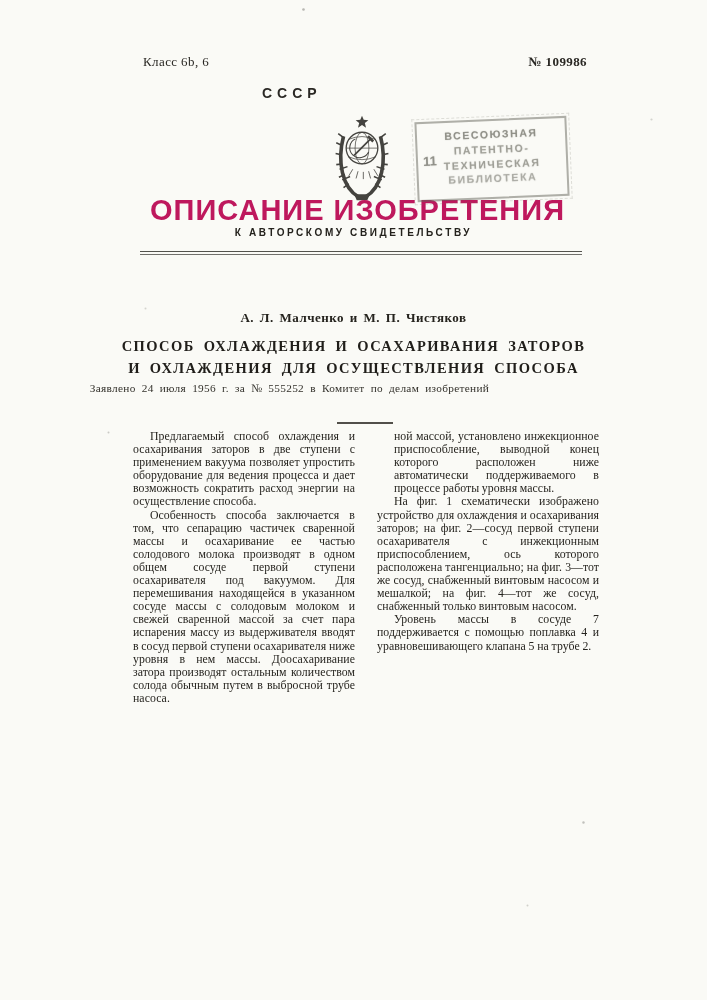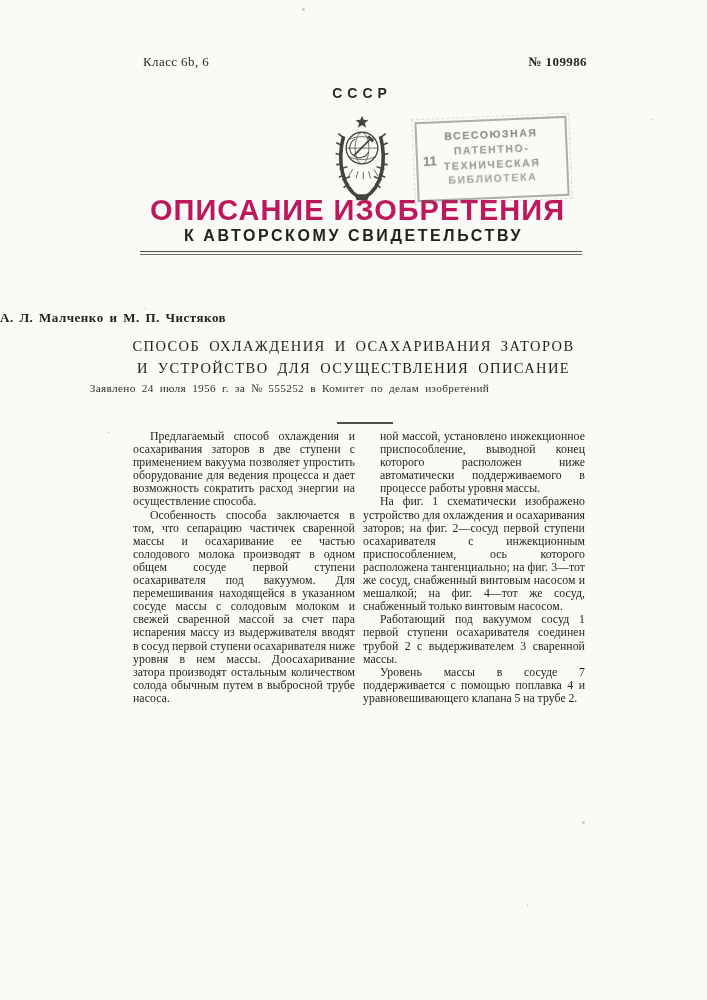--- a/index.html
+++ b/index.html
@@ -14,21 +14,21 @@
   }
   
   .topline{
     position:absolute;top:54px;left:143px;width:444px;
     display:flex;justify-content:space-between;
     font-size:13px;letter-spacing:.4px;color:#2a2824;
   }
   .doc-number{font-weight:600;}
   .country{
     position:absolute;top:85px;left:262px;width:200px;
-    text-align:center;
+    text-align:left;
     font-family:"Liberation Sans", sans-serif;
     font-size:14px;font-weight:700;letter-spacing:5px;color:#2a2824;
   }
   
   .emblem{position:absolute;top:113px;left:329px;width:66px;height:94px;opacity:.88;}
   .emblem svg{width:100%;height:100%;}
   
   .stamp{
     position:absolute;top:119px;left:416px;width:152px;height:80px;
     border:2px solid rgba(100,100,90,.5);
@@ -58,56 +58,56 @@
     position:absolute;top:190px;left:0;width:707px;margin:4px;
     text-align:center;
     font-family:"Liberation Sans", sans-serif;
     font-size:29px;font-weight:700;letter-spacing:1px;
     color:#be185d;
   }
   .subtitle{
     position:absolute;top:227px;left:0;width:707px;margin:0;
     text-align:center;
     font-family:"Liberation Sans", sans-serif;
-    font-size:16px;font-weight:700;letter-spacing:2.6px;
+    font-size:10px;font-weight:700;letter-spacing:2.6px;
     color:#24221d;
   }
   .double-rule{
     position:absolute;top:251px;left:140px;width:442px;height:2px;
     border-top:1.6px solid rgba(55,53,48,.85);
     border-bottom:1px solid rgba(55,53,48,.7);
   }
   
   .authors{
     position:absolute;top:310px;left:0;width:707px;
-    text-align:left;
+    text-align:center;
     font-size:13px;font-weight:700;letter-spacing:.5px;word-spacing:2px;
     color:#25231e;
   }
   .invention-title{
     position:absolute;top:336px;left:0;width:707px;
     text-align:center;
-    font-size:14.5px;font-weight:400;line-height:21.5px;
+    font-size:14.5px;font-weight:700;line-height:21.5px;
     letter-spacing:1.4px;word-spacing:4px;
     color:#201e1a;
   }
   .filing{
     position:absolute;top:381px;left:0;width:579px;
     text-align:center;
     font-size:11.3px;line-height:15.5px;letter-spacing:.3px;word-spacing:3px;
     color:#33312b;
   }
   .short-rule{
     position:absolute;top:422px;left:337px;width:56px;height:2px;
     background:rgba(50,48,43,.85);
   }
   
   .columns{
     position:absolute;top:430px;left:133px;width:466px;
-    display:flex;gap:8px;
+    display:flex;gap:22px;
   }
   .col{width:222px;}
   .col p{
     margin:0;
     font-size:11.8px;line-height:13.1px;
     text-align:justify;
     text-indent:17px;
     letter-spacing:.05px;word-spacing:-.3px;
     color:#26241f;
   }
@@ -177,37 +177,36 @@
   </div>
 
   <h1 class="main-title">ОПИСАНИЕ ИЗОБРЕТЕНИЯ</h1>
   <h2 class="subtitle">К АВТОРСКОМУ СВИДЕТЕЛЬСТВУ</h2>
   <div class="double-rule"></div>
 
   <div class="authors">А. Л. Малченко и М. П. Чистяков</div>
 
   <div class="invention-title">
     <div>СПОСОБ ОХЛАЖДЕНИЯ И ОСАХАРИВАНИЯ ЗАТОРОВ</div>
-    <div>И УСТРОЙСТВО ДЛЯ ОСУЩЕСТВЛЕНИЯ ОПИСАНИЕ</div>
+    <div>И ОХЛАЖДЕНИЯ ДЛЯ ОСУЩЕСТВЛЕНИЯ СПОСОБА</div>
   </div>
 
   <div class="filing">
     <div>Заявлено 24 июля 1956 г. за № 555252 в Комитет по делам изобретений</div>
   </div>
 
   <div class="short-rule"></div>
 
   <div class="columns">
     <div class="col">
       <p>Предлагаемый способ охлаждения и осахаривания заторов в две ступени с применением вакуума позволяет упростить оборудование для ведения процесса и дает возможность сократить расход энергии на осуществление способа.</p>
       <p>Особенность способа заключается в том, что сепарацию частичек сваренной массы и осахаривание ее частью солодового молока производят в одном общем сосуде первой ступени осахаривателя под вакуумом. Для перемешивания находящейся в указанном сосуде массы с солодовым молоком и свежей сваренной массой за счет пара испарения массу из выдерживателя вводят в сосуд первой ступени осахаривателя ниже уровня в нем массы. Доосахаривание затора производят остальным количеством солода обычным путем в выбросной трубе насоса.</p>
     </div>
     <div class="col">
       <p class="cont">ной массой, установлено инжекционное приспособление, выводной конец которого расположен ниже автоматически поддерживаемого в процессе работы уровня массы.</p>
       <p>На фиг. 1 схематически изображено устройство для охлаждения и осахаривания заторов; на фиг. 2—сосуд первой ступени осахаривателя с инжекционным приспособлением, ось которого расположена тангенциально; на фиг. 3—тот же сосуд, снабженный винтовым насосом и мешалкой; на фиг. 4—тот же сосуд, снабженный только винтовым насосом.</p>
-      <p>Работающий под вакуумом сосуд 1 первой ступени осахаривателя соединен трубой 2 с выдерживателем 3 сваренной массы.</p>
       <p>Уровень массы в сосуде 7 поддерживается с помощью поплавка 4 и уравновешивающего клапана 5 на трубе 2.</p>
     </div>
   </div>
 
   <div class="scan-noise"></div>
 
 </div>
 
 </body></html>

